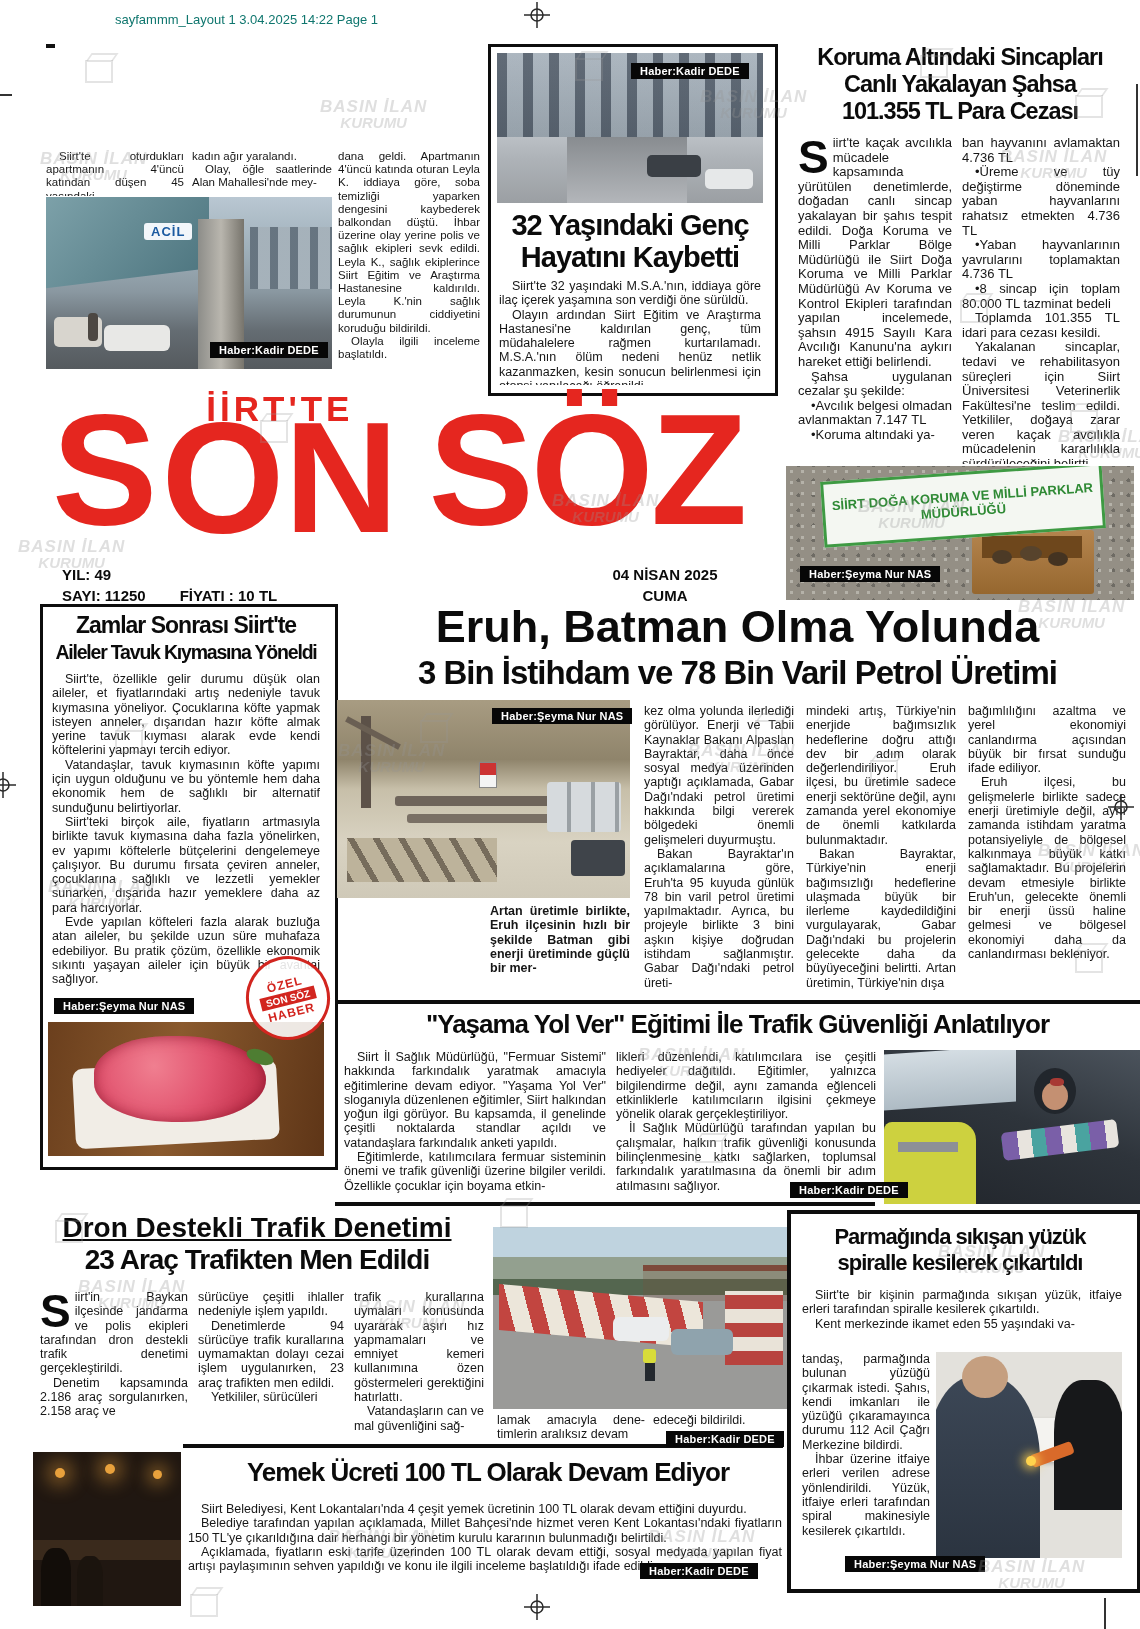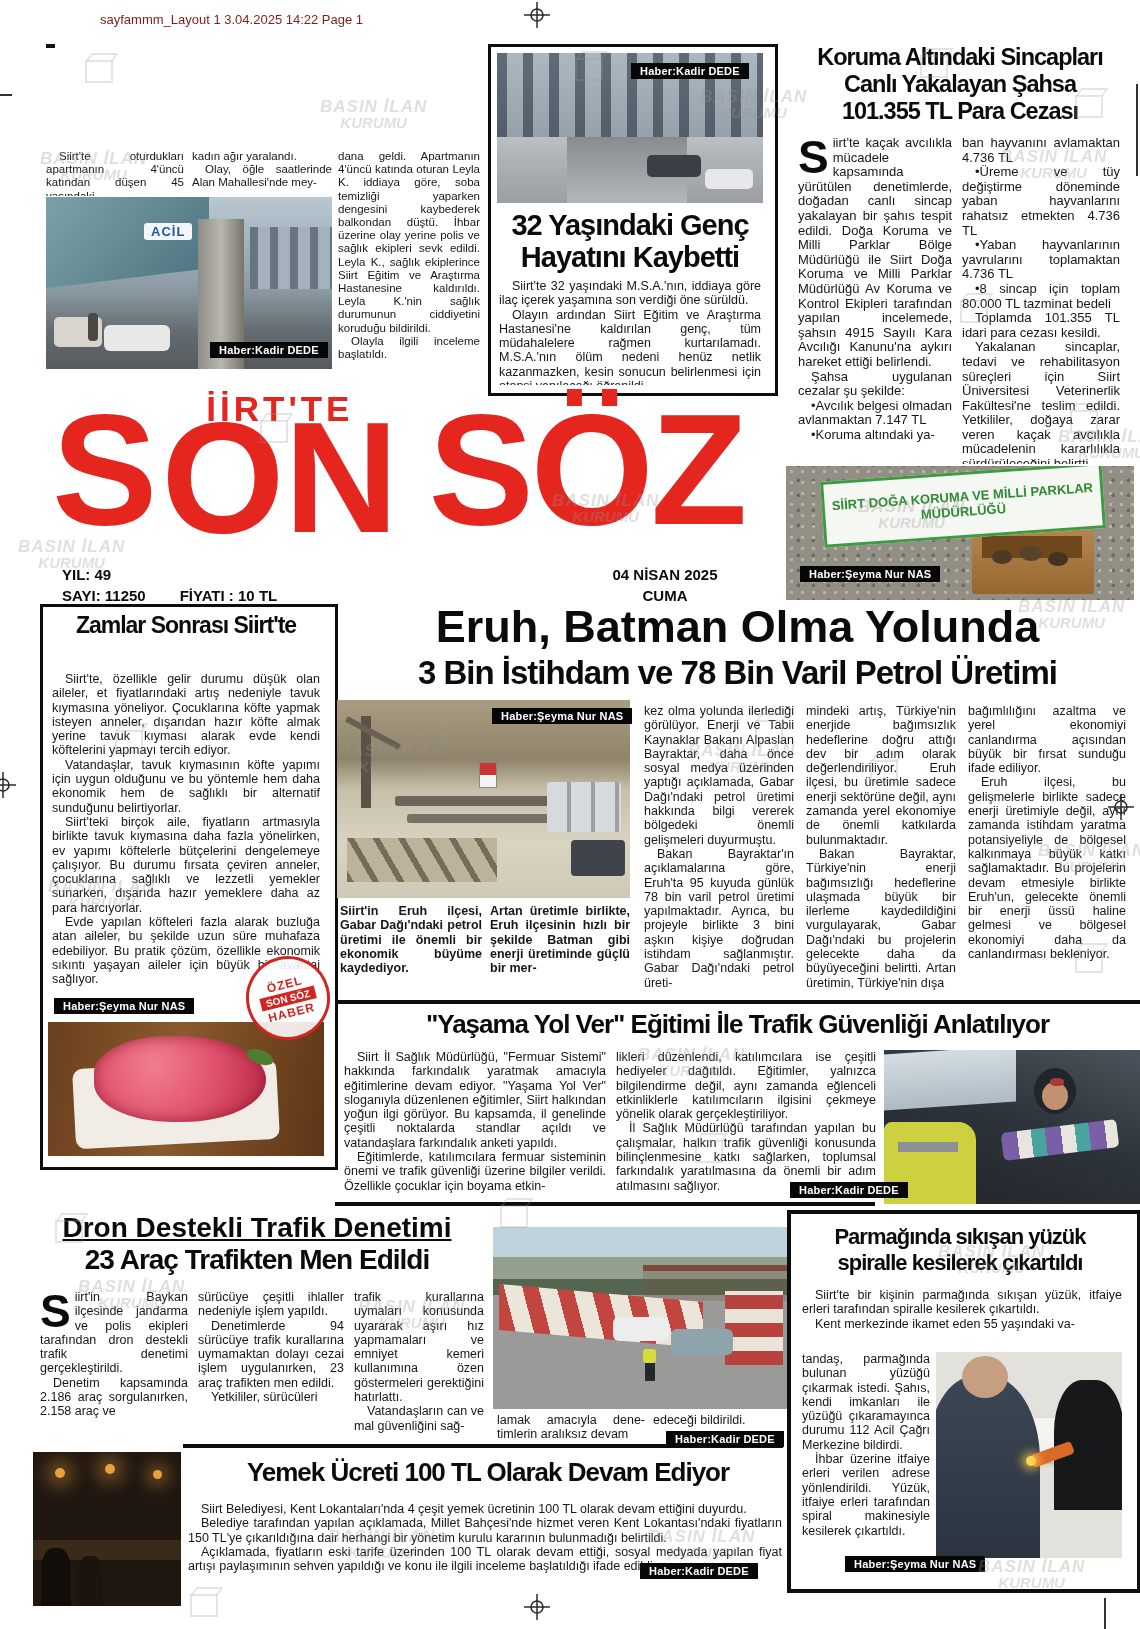--- a/index.html
+++ b/index.html
@@ -44,21 +44,21 @@
       transform:rotate(-4deg);display:flex;align-items:center;justify-content:center;text-align:center;
       color:#2f8a35;font-weight:bold;font-size:13px;line-height:1.15;padding:2px 6px;}
   .acil{position:absolute;left:98px;top:26px;background:#f2f6fa;color:#1b5aa0;font-weight:bold;font-size:13px;
         padding:1px 7px;border-radius:3px;letter-spacing:1px;}
 </style>
 </head>
 <body>
 
 <div id="page">
 
-  <div class="abs" style="left:100px;top:12px;font-size:13px;color:#7f1d1d;">sayfammm_Layout 1  3.04.2025  14:22  Page 1</div>
+  <div class="abs" style="left:115px;top:12px;font-size:13px;color:#0f766e;">sayfammm_Layout 1  3.04.2025  14:22  Page 1</div>
   <div class="abs" style="left:46px;top:44px;width:9px;height:4px;background:#111;"></div>
   <div class="abs" style="left:0;top:94px;width:12px;height:2px;background:#333;"></div>
   <div class="abs" style="left:1136px;top:84px;width:2px;height:92px;background:#333;"></div>
   <div class="abs" style="left:1054px;top:1590px;width:86px;height:2px;background:#333;"></div>
   <div class="abs" style="left:1104px;top:1598px;width:2px;height:31px;background:#333;"></div>
   <svg class="reg" style="left:524px;top:2px;" width="26" height="26">
       <line x1="13" y1="0" x2="13" y2="26" stroke="#2a2a2a" stroke-width="1.5"></line>
       <line x1="0" y1="13" x2="26" y2="13" stroke="#2a2a2a" stroke-width="1.5"></line>
       <circle cx="13" cy="13" r="6" fill="none" stroke="#2a2a2a" stroke-width="1.5"></circle>
     </svg>
@@ -158,20 +158,21 @@
     <div><span>SAYI: 11250</span><span style="display:inline-block;width:34px;"></span><span>FİYATI : 10 TL</span></div>
   </div>
   <div class="info" style="left:545px;top:552px;width:240px;text-align:center;">
     <div>04 NİSAN 2025</div>
     <div>CUMA</div>
   </div>
 
   <div class="box" style="left:40px;top:604px;width:292px;height:560px;border-width:3.5px;"></div>
   <div class="hl" style="left:44px;top:612px;width:284px;font-size:23px;line-height:27px;">
     <div>Zamlar Sonrası Siirt'te</div>
+    <div style="font-size:19.5px;letter-spacing:-1.2px;">Aileler Tavuk Kıymasına Yöneldi</div>
   </div>
   <div class="bt" style="left:52px;top:672px;width:268px;height:344px;">
       <p>Siirt'te, özellikle gelir durumu düşük olan aileler, et fiyatlarındaki artış nedeniyle tavuk kıymasına yöneliyor. Çocuklarına köfte yapmak isteyen anneler, dışarıdan hazır köfte almak yerine tavuk kıyması alarak evde kendi köftelerini yapmayı tercih ediyor.</p>
       <p>Vatandaşlar, tavuk kıymasının köfte yapımı için uygun olduğunu ve bu yöntemle hem daha ekonomik hem de sağlıklı bir alternatif sunduğunu belirtiyorlar.</p>
       <p>Siirt'teki birçok aile, fiyatların artmasıyla birlikte tavuk kıymasına daha fazla yönelirken, ev yapımı köftelerle bütçelerini dengelemeye çalışıyor. Bu durumu fırsata çeviren anneler, çocuklarına sağlıklı ve lezzetli yemekler sunarken, dışarıda hazır yemeklere daha az para harcıyorlar.</p>
       <p>Evde yapılan köfteleri fazla alarak buzluğa atan aileler, bu şekilde uzun süre muhafaza edebiliyor. Bu pratik çözüm, özellikle ekonomik sıkıntı yaşayan aileler için büyük bir avantaj sağlıyor.</p>
     </div>
   <div class="stamp" style="left:246px;top:956px;">
     <span class="s1">ÖZEL</span>
     <span class="s2">SON SÖZ</span>
@@ -190,23 +191,20 @@
     <div class="pd" style="left:24px;top:16px;width:10px;height:92px;background:#5c5148;"></div>
     <div class="pd" style="left:6px;top:30px;width:60px;height:6px;background:#6a5f53;transform:rotate(28deg);"></div>
     <div class="pd" style="left:10px;top:138px;width:150px;height:44px;background:repeating-linear-gradient(60deg,rgba(60,50,40,.55) 0 6px,transparent 6px 22px),#bdb39b;"></div>
     <div class="pd" style="left:58px;top:96px;width:172px;height:10px;background:#6e645a;border-radius:3px;"></div>
     <div class="pd" style="left:70px;top:114px;width:160px;height:9px;background:#7a7065;border-radius:3px;"></div>
     <div class="pd" style="left:142px;top:62px;width:16px;height:24px;background:linear-gradient(180deg,#cc3333 0 50%,#f4f4f4 50%);border:1px solid #888;"></div>
     <div class="pd" style="left:210px;top:82px;width:74px;height:50px;background:repeating-linear-gradient(90deg,#d6dadd 0 20px,#9aa0a4 20px 24px);border-radius:4px;"></div>
     <div class="pd" style="left:234px;top:140px;width:54px;height:36px;background:#3f444a;border-radius:4px;"></div>
   </div>
   <div class="badge" style="left:492px;top:708px;">Haber:Şeyma Nur NAS</div>
-  <div class="bt cap cont" style="left:340px;top:904px;width:142px;height:92px;">
-      <p>Siirt'in Eruh ilçesi, Gabar Dağı'ndaki petrol üretimi ile önemli bir ekonomik büyüme kaydediyor.</p>
-    </div>
   <div class="bt cap cont" style="left:490px;top:904px;width:140px;height:92px;">
       <p>Artan üretimle birlikte, Eruh ilçesinin hızlı bir şekilde Batman gibi enerji üretiminde güçlü bir mer-</p>
     </div>
   <div class="bt cont" style="left:644px;top:704px;width:150px;height:296px;">
       <p>kez olma yolunda ilerlediği görülüyor. Enerji ve Tabii Kaynaklar Bakanı Alpaslan Bayraktar, daha önce sosyal medya üzerinden yaptığı açıklamada, Gabar Dağı'ndaki petrol üretimi hakkında bilgi vererek bölgedeki önemli gelişmeleri duyurmuştu.</p>
       <p>Bakan Bayraktar'ın açıklamalarına göre, Eruh'ta 95 kuyuda günlük 78 bin varil petrol üretimi yapılmaktadır. Ayrıca, bu projeyle birlikte 3 bini aşkın kişiye doğrudan istihdam sağlanmıştır. Gabar Dağı'ndaki petrol üreti-</p>
     </div>
   <div class="bt cont" style="left:806px;top:704px;width:150px;height:296px;">
       <p>mindeki artış, Türkiye'nin enerjide bağımsızlık hedeflerine doğru attığı dev bir adım olarak değerlendiriliyor. Eruh ilçesi, bu üretimle sadece enerji sektörüne değil, aynı zamanda yerel ekonomiye de önemli katkılarda bulunmaktadır.</p>
       <p>Bakan Bayraktar, Türkiye'nin enerji bağımsızlığı hedeflerine ulaşmada büyük bir ilerleme kaydedildiğini vurgulayarak, Gabar Dağı'ndaki bu projelerin gelecekte daha da büyüyeceğini belirtti. Artan üretimin, Türkiye'nin dışa</p>

